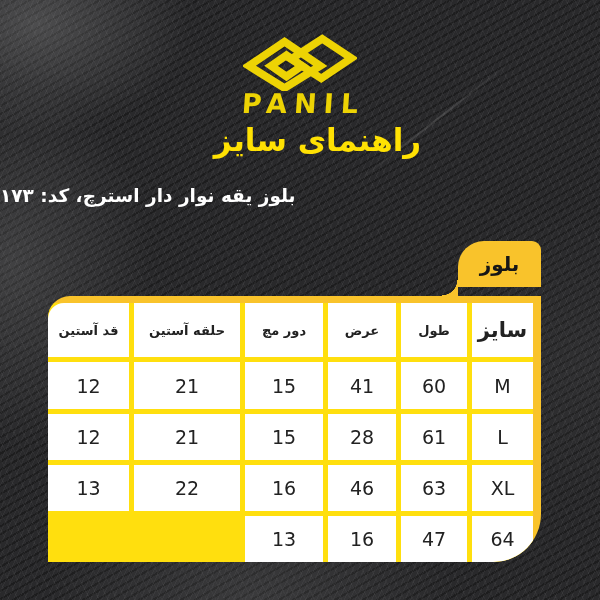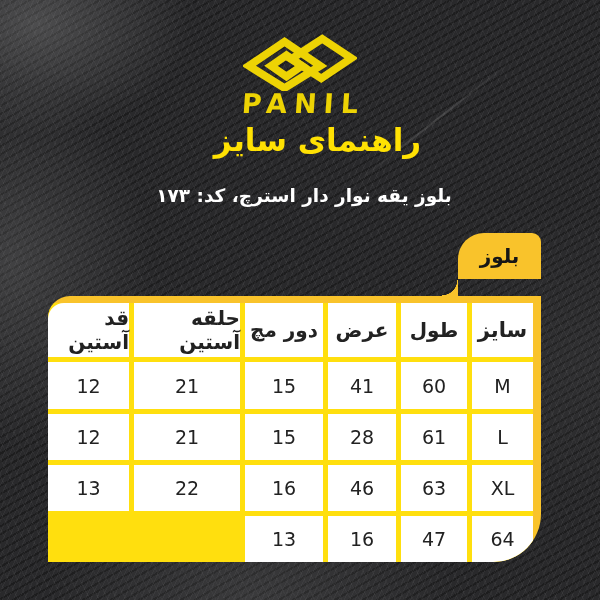--- a/index.html
+++ b/index.html
@@ -26,27 +26,27 @@
   #brand-name{
     position:absolute;top:88px;left:0;right:0;text-align:center;
     color:var(--logo-yellow,#EDD304);font-weight:bold;font-size:27px;letter-spacing:7px;
     transform:skewX(-4deg);text-indent:7px;
   }
   #page-title{
     position:absolute;top:122px;left:0;right:0;text-align:center;direction:rtl;
     color:var(--title-yellow,#FFE103);font-weight:bold;font-size:31px;padding-left:35px;
   }
   #page-subtitle{
-    position:absolute;top:185px;left:0;right:0;text-align:center;direction:rtl;
-    color:#ffffff;font-weight:bold;font-size:18.5px;letter-spacing:.5px;margin-left:8px;
+    position:absolute;top:185px;left:0;right:0;text-align:left;direction:rtl;
+    color:#ffffff;font-weight:bold;font-size:18.5px;letter-spacing:.5px;
   }
 
   
   #blouse-tab{
-    position:absolute;top:233px;right:59px;width:83px;height:46px;
+    position:absolute;top:241px;right:59px;width:83px;height:46px;
     background:var(--frame-yellow,#F9C32B);border-radius:26px 9px 0 0;
     display:flex;align-items:center;justify-content:center;
     font-weight:bold;font-size:20px;color:#161616;direction:rtl;
   }
   #tab-fillet{
     position:absolute;top:280px;right:142px;width:16px;height:16px;
     background:radial-gradient(circle at 0 0, rgba(0,0,0,0) 15px, var(--frame-yellow,#F9C32B) 15.5px);
   }
 
   
@@ -60,21 +60,21 @@
     direction:rtl;display:grid;
     grid-template-columns:61px 66px 68px 78px 106px 81px;
     grid-template-rows:54px 47px 46px 46px 46px;
     gap:5px;width:485px;height:259px;
     background:var(--grid-yellow,#FFDF0E);
   }
   .cell{
     background:#ffffff;display:flex;align-items:center;justify-content:center;
     font-size:19px;color:#222222;direction:rtl;
   }
-  .cell.head{font-weight:bold;font-size:20px;}
+  .cell.head{font-weight:bold;font-size:13px;}
   .cell.size-head{font-size:21px;}
   .cell.tl-round{border-top-left-radius:16px;}
   .cell.br-round{border-bottom-right-radius:42px;}
 </style>
 </head>
 <body>
 
 <div class="scratch" id="scratch-1"></div>
 <div class="scratch" id="scratch-2"></div>
 <div class="scratch" id="scratch-3"></div>

